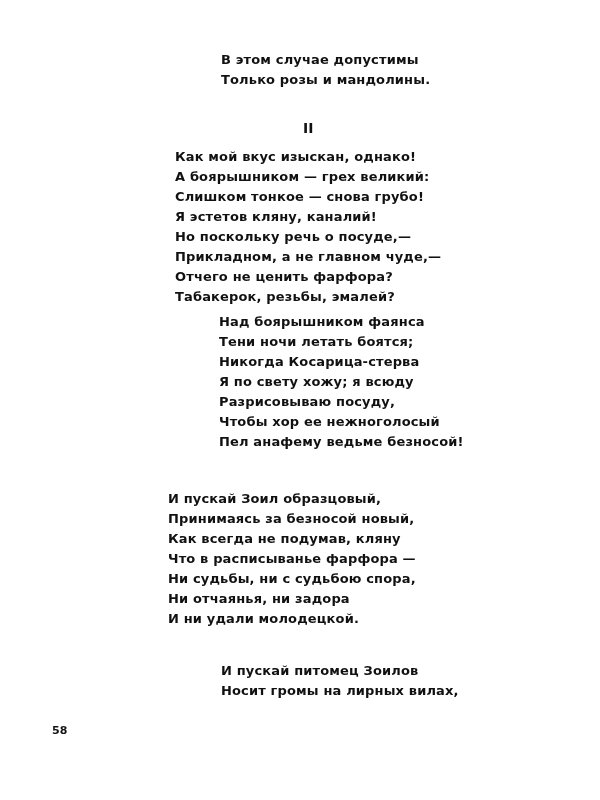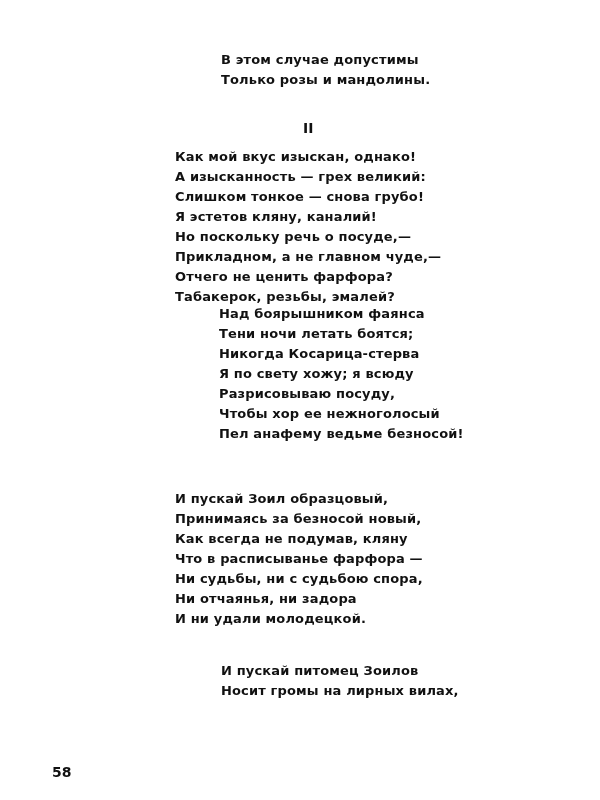--- a/index.html
+++ b/index.html
@@ -7,54 +7,54 @@
       width: 600px; height: 800px; background: #ffffff; position: relative; overflow: hidden;
       font-family: "DejaVu Sans", "Liberation Sans", sans-serif;
       color: #111111;
     }
     .block { position: absolute; }
     .line {
       font-size: 13px; line-height: 20px; white-space: nowrap;
       font-weight: bold; letter-spacing: 0.15px;
     }
     .section-num { position: absolute; left: 303px; top: 112px; font-size: 14px; font-weight: bold; margin-top: 8px; }
-    .page-num { position: absolute; left: 52px; top: 724px; font-size: 14px; font-weight: bold; margin-top: 40px; }
+    .page-num { position: absolute; left: 52px; top: 724px; font-size: 11px; font-weight: bold; }
   </style>
 </head>
 <body>
 
 <div class="block" style="left:221px; top:50px;">
   <div class="line">В этом случае допустимы</div>
   <div class="line">Только розы и мандолины.</div>
 </div>
 
 <div class="section-num">II</div>
 
 <div class="block" style="left:175px; top:147px;">
   <div class="line">Как мой вкус изыскан, однако!</div>
-  <div class="line">А изысканность — грех великий:</div>
+  <div class="line">А боярышником — грех великий:</div>
   <div class="line">Слишком тонкое — снова грубо!</div>
   <div class="line">Я эстетов кляну, каналий!</div>
   <div class="line">Но поскольку речь о посуде,—</div>
   <div class="line">Прикладном, а не главном чуде,—</div>
   <div class="line">Отчего не ценить фарфора?</div>
   <div class="line">Табакерок, резьбы, эмалей?</div>
 </div>
 
-<div class="block" style="left:219px; top:304px;">
+<div class="block" style="left:219px; top:312px;">
   <div class="line">Над боярышником фаянса</div>
   <div class="line">Тени ночи летать боятся;</div>
   <div class="line">Никогда Косарица-стерва</div>
   <div class="line">Я по свету хожу; я всюду</div>
   <div class="line">Разрисовываю посуду,</div>
   <div class="line">Чтобы хор ее нежноголосый</div>
   <div class="line">Пел анафему ведьме безносой!</div>
 </div>
 
-<div class="block" style="left:175px; top:489px;">
+<div class="block" style="left:168px; top:489px;">
   <div class="line">И пускай Зоил образцовый,</div>
   <div class="line">Принимаясь за безносой новый,</div>
   <div class="line">Как всегда не подумав, кляну</div>
   <div class="line">Что в расписыванье фарфора —</div>
   <div class="line">Ни судьбы, ни с судьбою спора,</div>
   <div class="line">Ни отчаянья, ни задора</div>
   <div class="line">И ни удали молодецкой.</div>
 </div>
 
 <div class="block" style="left:221px; top:661px;">

